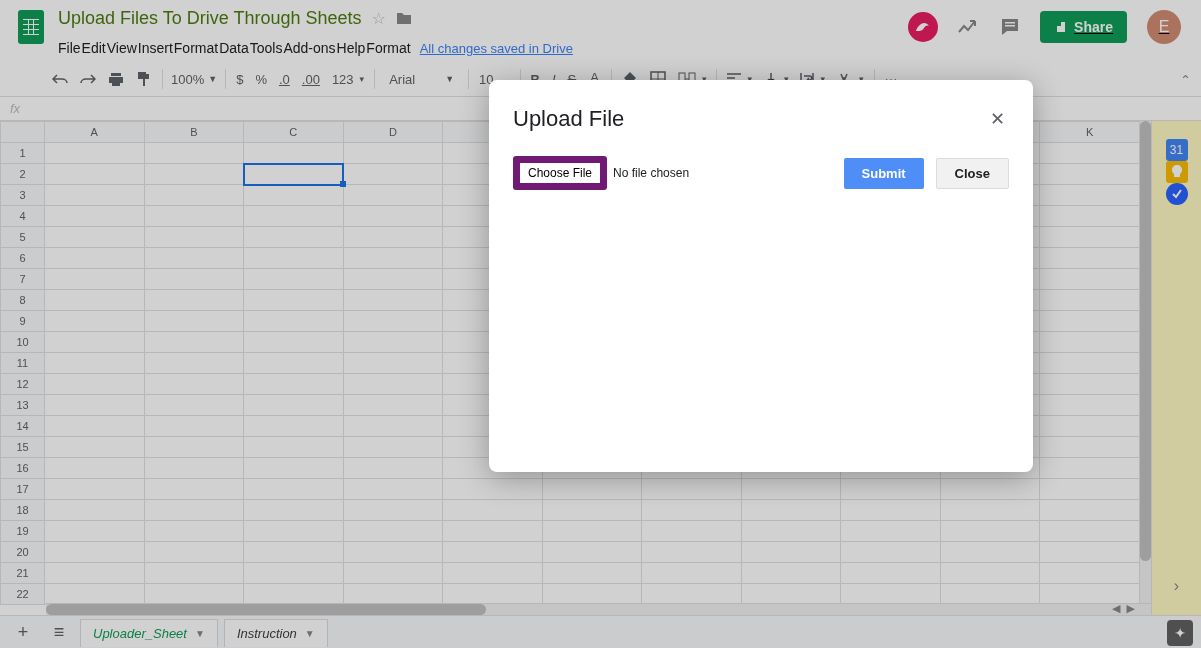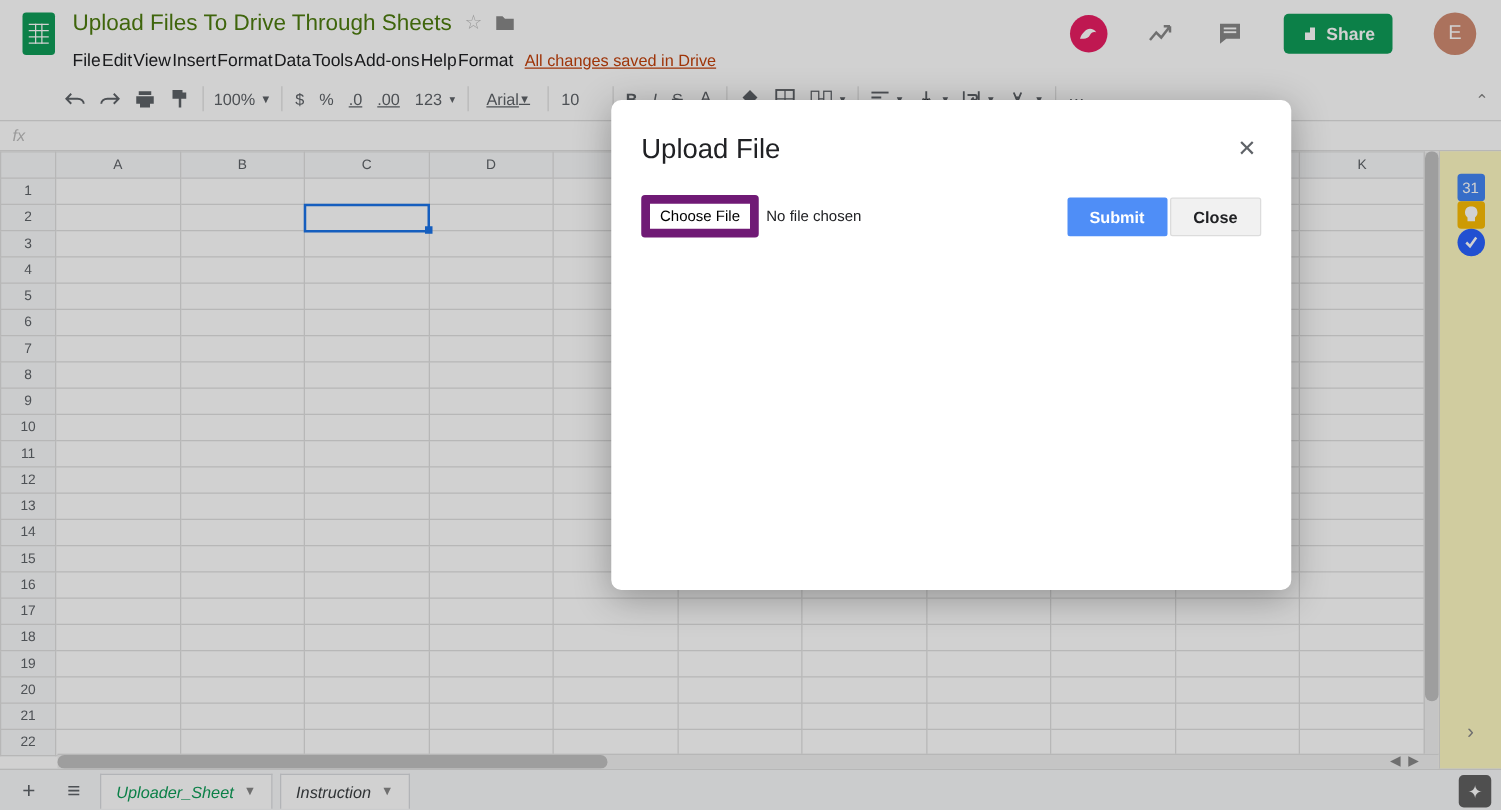--- a/index.html
+++ b/index.html
@@ -16,34 +16,34 @@
                 linear-gradient(#fff,#fff) 0 10px/100% 1px no-repeat,
                 linear-gradient(#fff,#fff) 0 15px/100% 1px no-repeat,
                 linear-gradient(#fff,#fff) 5px 0/1px 100% no-repeat,
                 linear-gradient(#fff,#fff) 10px 0/1px 100% no-repeat; }
   .title-area { flex: 1; }
   .title-row { display: flex; align-items: center; gap: 10px; height: 24px; }
   .doc-title { font-size: 18px; color: #4d7c0f; }
   .star, .folder { color: #bdbdbd; font-size: 16px; }
   .folder { color:#888; }
   .menu-row { display: flex; align-items: center; gap: 1px; height: 24px; margin-top: 6px; font-size: 14px; color: #202124; }
-  .menu-row .save-status { color:#c2410c; text-decoration: underline; margin-left: 8px; font-size:13px;}
-  .header-right { display:flex; align-items:center; gap: 33px; padding-right: 10px; padding-top:4px;}
+  .menu-row .save-status { color:#3b82f6; text-decoration: underline; margin-left: 8px; font-size:13px;}
+  .header-right { display:flex; align-items:center; gap: 20px; padding-right: 10px; padding-top:4px;text-decoration:underline;}
   .pink-circle { width: 30px; height: 30px; border-radius: 50%; background:#e91e63; display:flex;align-items:center;justify-content:center;color:#fff;font-size:14px;}
   .trend-icon, .comment-icon { color:#888; }
   .share-btn { background:#0f9d58; color:#fff; border:none; border-radius:4px; padding:8px 14px; font-size:14px; font-weight:bold; display:flex; align-items:center; gap:6px; cursor:pointer;}
   .avatar { width:34px; height:34px; border-radius:50%; background:#d18b72; color:#fff; display:flex; align-items:center; justify-content:center; font-size:16px; font-weight:500;}
 
   
   .toolbar { display:flex; align-items:center; gap:0; padding: 6px 10px 4px 46px; border-bottom:1px solid #e0e0e0; font-size:13px; color:#5f6368;}
   .tb-item { display:flex; align-items:center; padding: 4px 6px; gap:4px; }
   .tb-sep { width:1px; height:20px; background:#e0e0e0; margin:0 4px; }
   .zoom { display:flex; align-items:center; gap:4px; padding:0 4px;}
   .collapse { margin-left:auto; padding-right: 50px; color:#888; transform: rotate(180deg);}
-  .font-select { display:flex; align-items:center; padding:0 10px;text-decoration:underline;}
+  .font-select { display:flex; align-items:center; gap:30px; padding:0 10px;}
 
   
   .formula-bar { display:flex; align-items:center; height:24px; border-bottom:1px solid #e0e0e0; padding-left:10px; color:#bdbdbd;}
   .fx { font-style: italic; font-size: 13px; width:30px;}
 
   
   .main { display:flex; height: calc(648px - 60px - 36px - 24px - 34px); }
   .grid-wrap { flex:1; position:relative; overflow:hidden;}
   .side-panel { width:50px; border-left:1px solid #e0e0e0; background:#fef9c3; display:flex; flex-direction:column; align-items:center; padding-top:18px;}
   .side-icon { width:22px; height:22px; border-radius:3px; display:flex;align-items:center;justify-content:center;font-size:12px;color:#fff;}
@@ -77,21 +77,21 @@
   .overlay { position:absolute; inset:0; background:rgba(0,0,0,0.18); z-index:10; }
 
   
   .dialog { position:absolute; left:489px; top:80px; width:544px; height:392px; background:#fff; border-radius:8px; box-shadow:0 6px 30px rgba(0,0,0,0.3); z-index:20; padding: 24px;}
   .dialog-header{display:flex;align-items:center;justify-content:space-between;}
   .dialog-title { font-size:22px; color:#202124; font-weight:400;}
   .dialog-close { color:#5f6368; cursor:pointer; font-size:18px; background: none; border: none; padding: 4px;}
   .dialog-body { display:flex; align-items:center; gap:6px; margin-top:22px;}
   .choose-file-btn{ background:#fff; border:7px solid #701a75; border-radius:3px; padding:3px 8px; font-size:12px; cursor:pointer;}
   .no-file { font-size:12px; color:#202124;}
-  .btn-group{margin-left:auto; display:flex; gap:2px;}
+  .btn-group{margin-left:auto; display:flex; gap:12px;}
   .btn-submit{ background:#4f8ef7; color:#fff; border:none; padding:7px 18px; font-size:13px; font-weight:bold; border-radius:2px; cursor:pointer;}
   .btn-close{ background:#f1f1f1; border:1px solid #dcdcdc; color:#202124; padding:7px 18px; font-size:13px; font-weight:bold; border-radius:2px; cursor:pointer;}
 
   svg{display:block;}
 </style>
 </head>
 <body>
 
 <div class="app">
 

